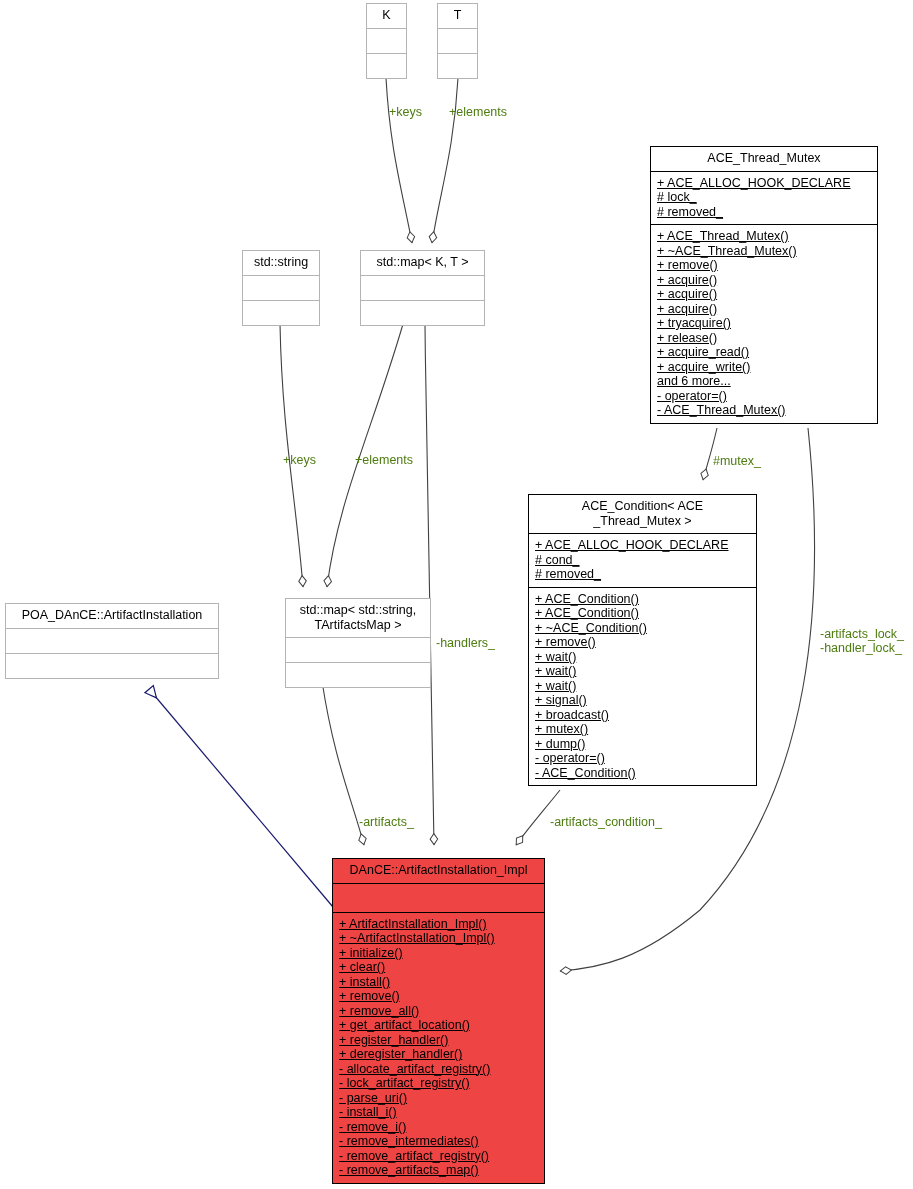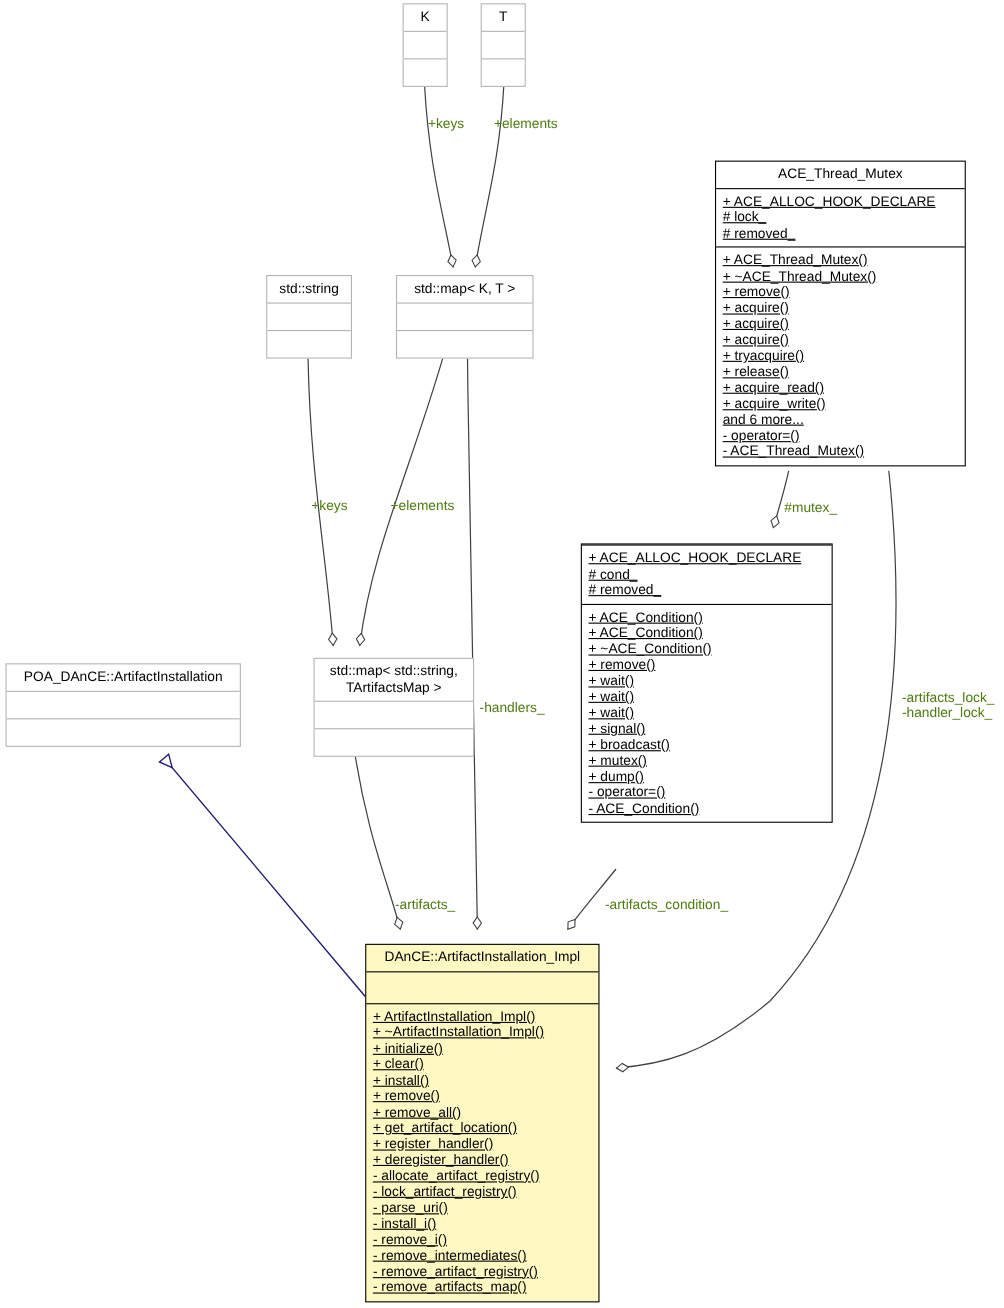--- a/index.html
+++ b/index.html
@@ -34,21 +34,21 @@
     line-height: 14.5px;
     color: #000000;
   }
   .uml-box.thin {
     border: 1px solid #b4b4b4;
   }
   .uml-box.thick {
     border: 1.6px solid #000000;
   }
   .uml-box.filled {
-    background: #fef9c3;
+    background: #ef4444;
   }
   .box-title {
     text-align: center;
     padding: 4px 6px 5px 6px;
     white-space: pre-line;
   }
   .sep-thin {
     border-top: 1px solid #b4b4b4;
   }
   .sep-thick {
@@ -156,20 +156,22 @@
         <span class="mem">+ release()</span>
         <span class="mem">+ acquire_read()</span>
         <span class="mem">+ acquire_write()</span>
         <span class="mem">and 6 more...</span>
         <span class="mem">- operator=()</span>
         <span class="mem">- ACE_Thread_Mutex()</span>
       </div>
   </div>
 
   <div class="uml-box thick" style="left:528px; top:494px; width:229px;">
+    <div class="box-title">ACE_Condition&lt; ACE
+_Thread_Mutex &gt;</div>
     <div class="box-section sep-thick">
         <span class="mem">+ ACE_ALLOC_HOOK_DECLARE</span>
         <span class="mem"># cond_</span>
         <span class="mem"># removed_</span>
       </div>
     <div class="box-section sep-thick">
         <span class="mem">+ ACE_Condition()</span>
         <span class="mem">+ ACE_Condition()</span>
         <span class="mem">+ ~ACE_Condition()</span>
         <span class="mem">+ remove()</span>

